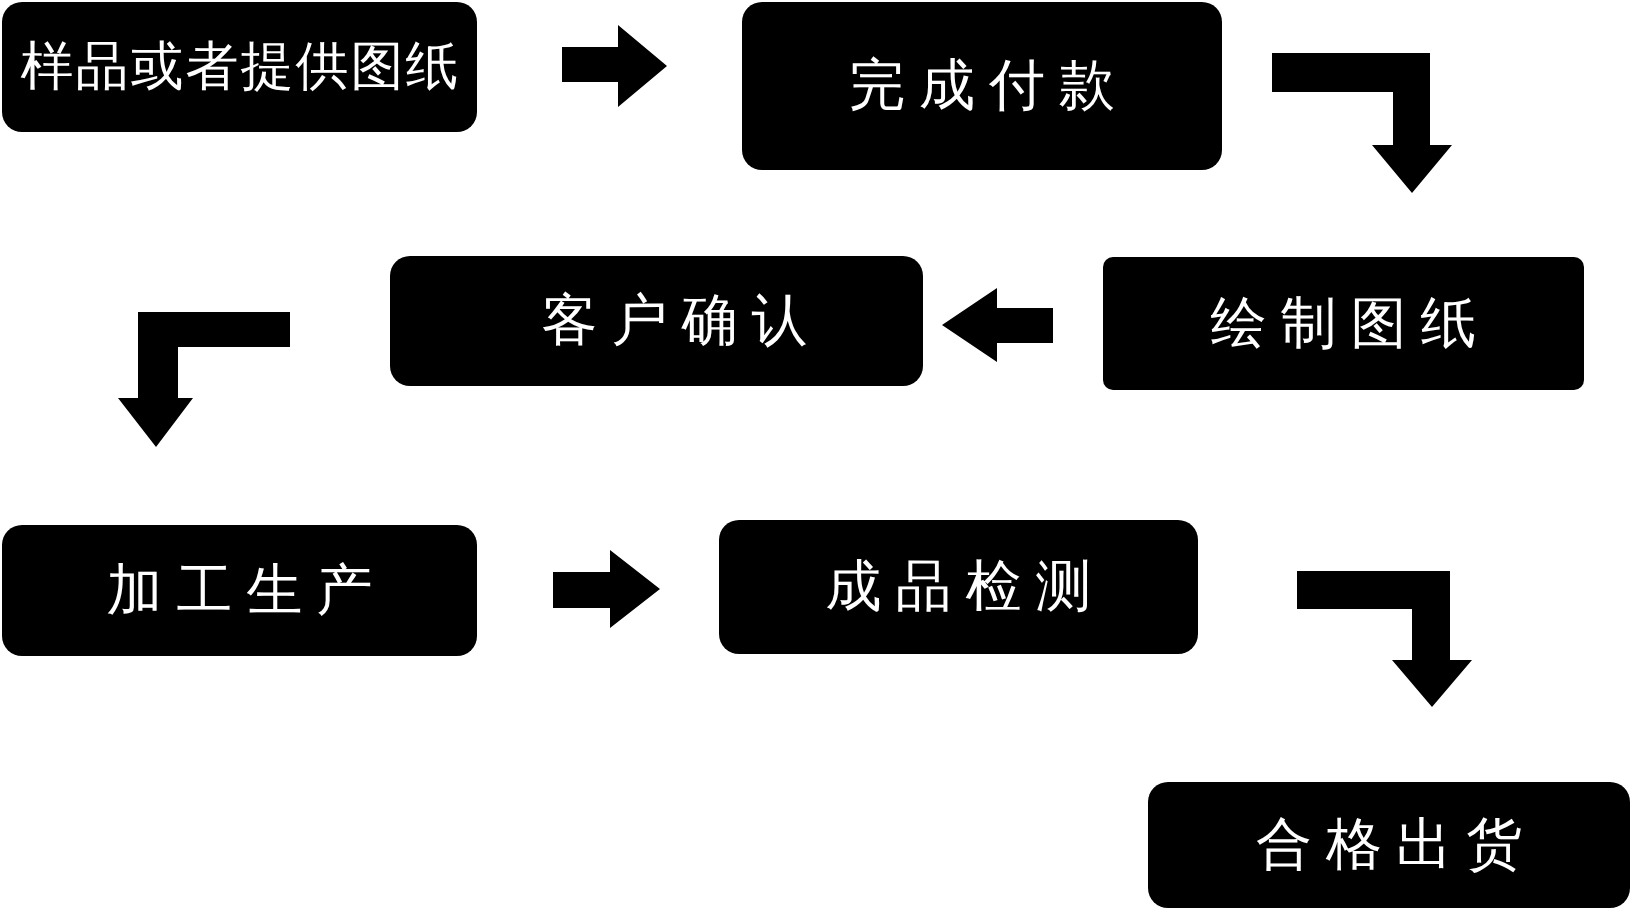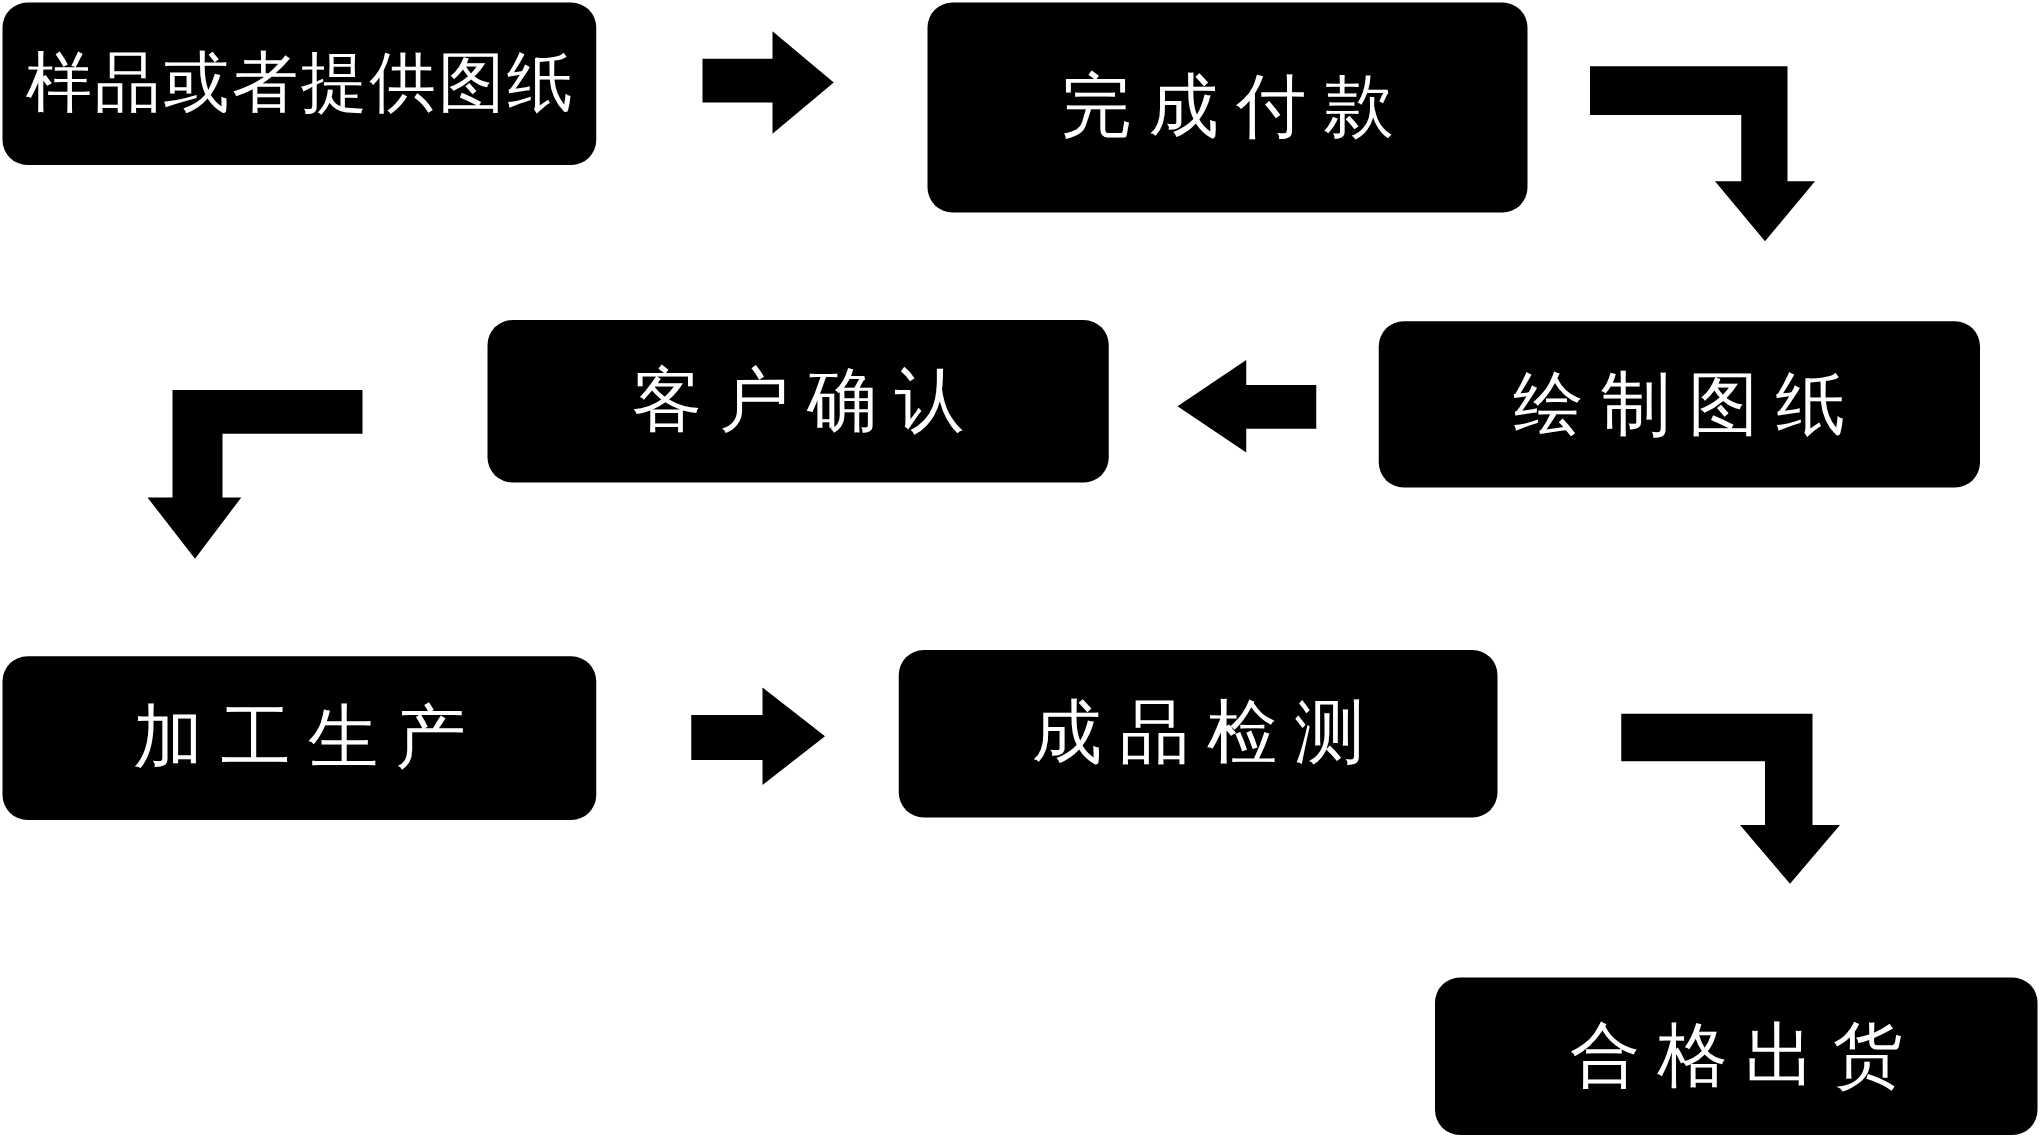--- a/index.html
+++ b/index.html
@@ -35,22 +35,22 @@
     margin-right: -2px;
   }
   .node-short .label {
     font-size: 56px;
     letter-spacing: 14px;
     margin-right: -14px;
   }
   
   #node-0 { left: 2px;    top: 2px;   width: 475px; height: 130px; }
   #node-1 { left: 742px;  top: 2px;   width: 480px; height: 168px; }
-  #node-2 { left: 390px;  top: 256px; width: 497px; height: 130px; }
-  #node-3 { left: 1103px; top: 257px; width: 481px; height: 133px; }
+  #node-2 { left: 390px;  top: 256px; width: 497px; height: 130px; padding-left: 36px; }
+  #node-3 { left: 1103px; top: 257px; width: 481px; height: 133px; border-radius: 10px; }
   #node-4 { left: 2px;    top: 525px; width: 475px; height: 131px; text-align: right; }
   #node-5 { left: 719px;  top: 520px; width: 479px; height: 134px; align-items: center; }
   #node-6 { left: 1148px; top: 782px; width: 482px; height: 126px; }
   #arrow-layer {
     position: absolute;
     left: 0; top: 0;
     width: 1634px;
     height: 916px;
     pointer-events: none;
   }

